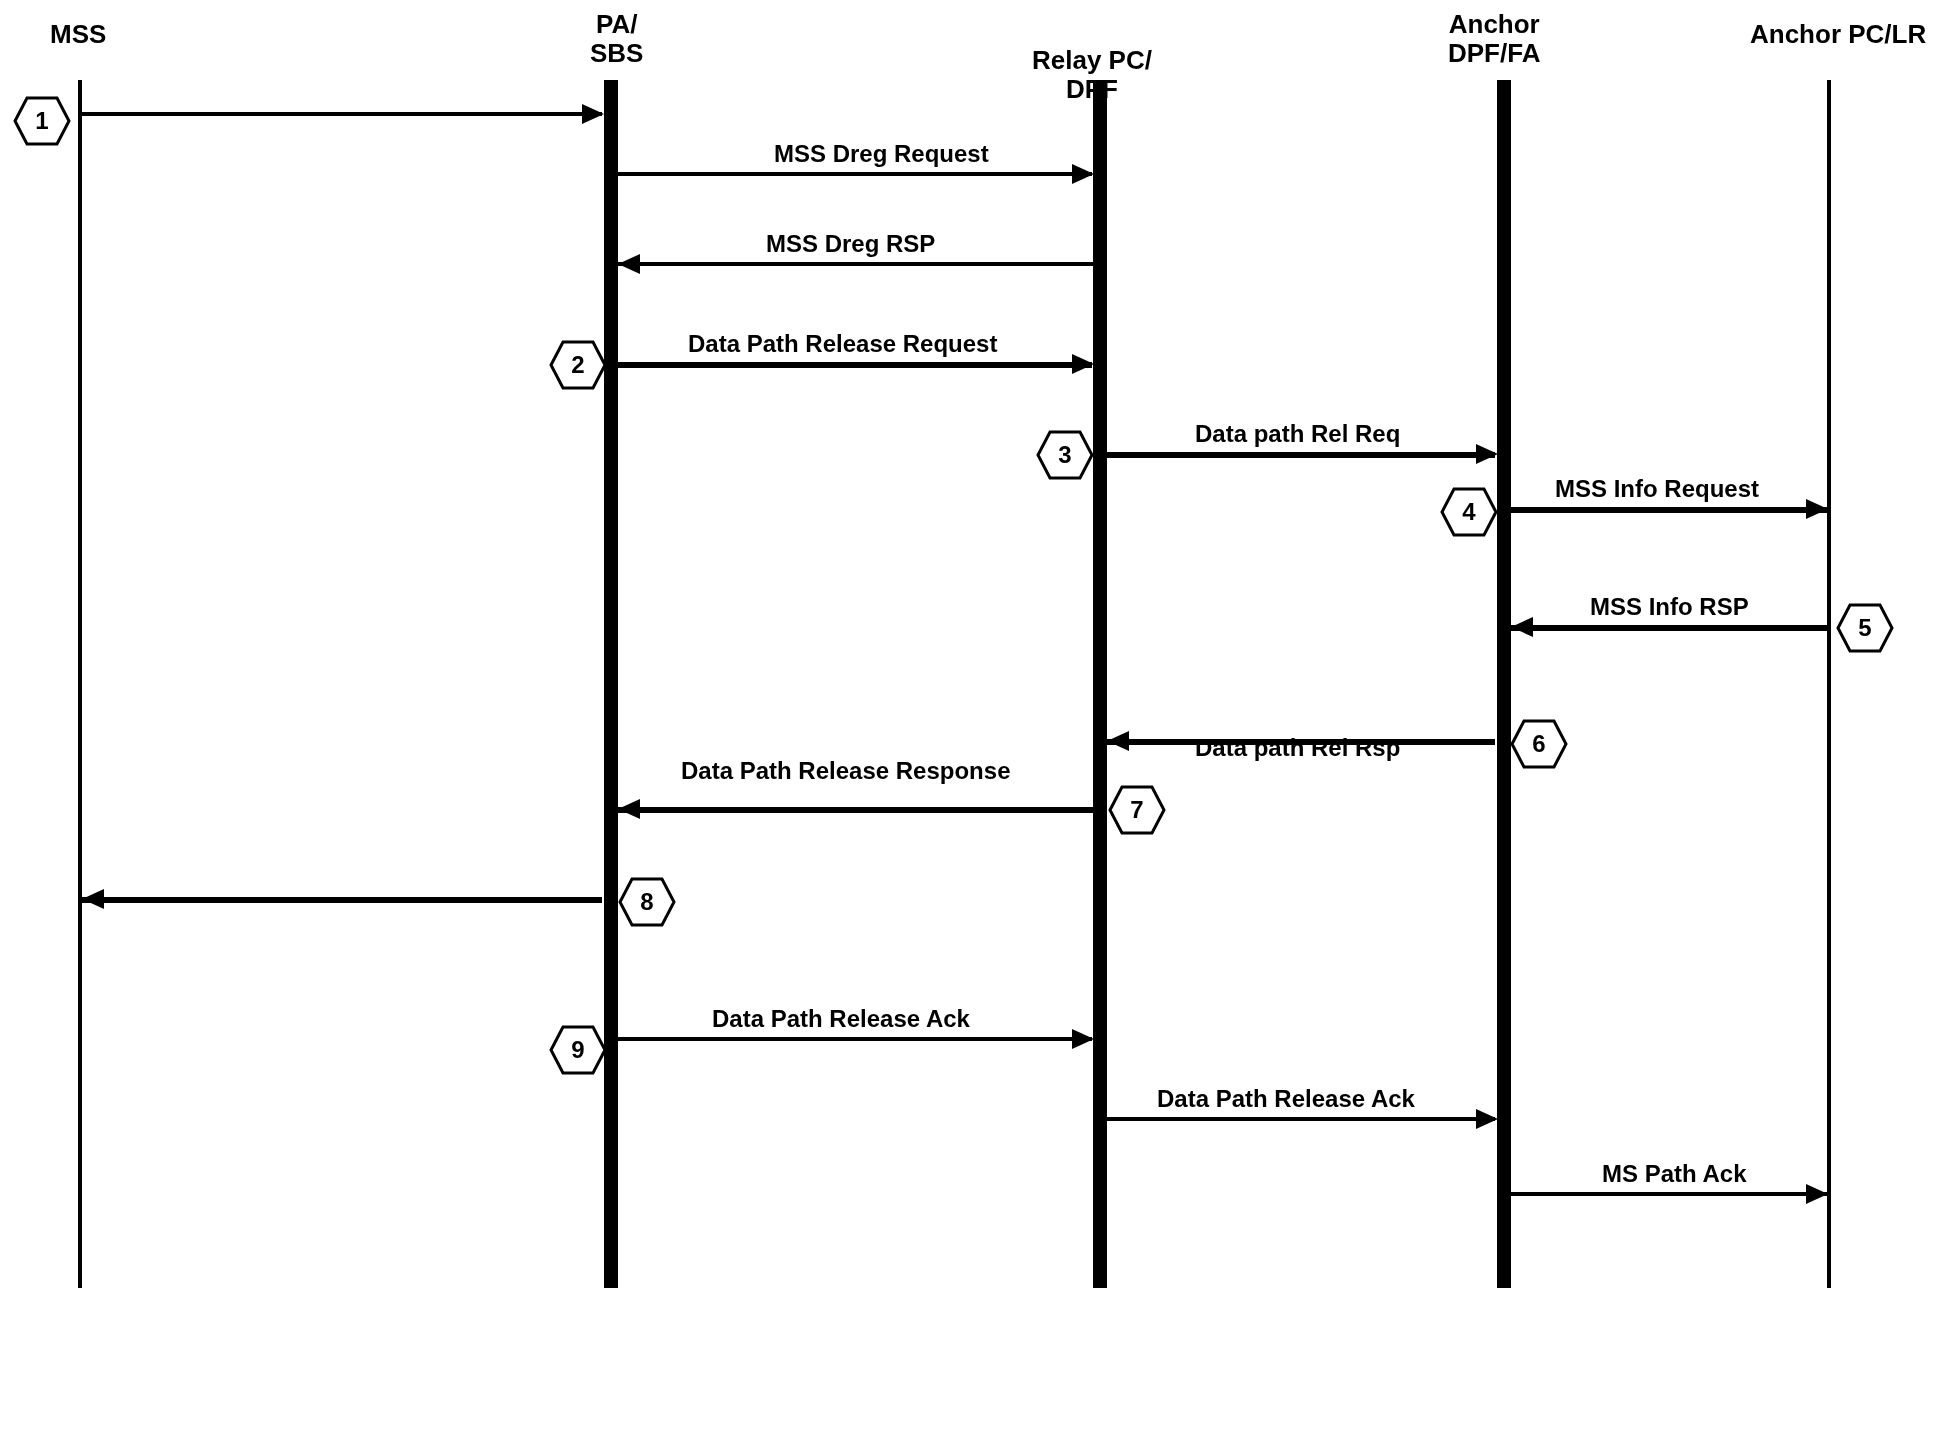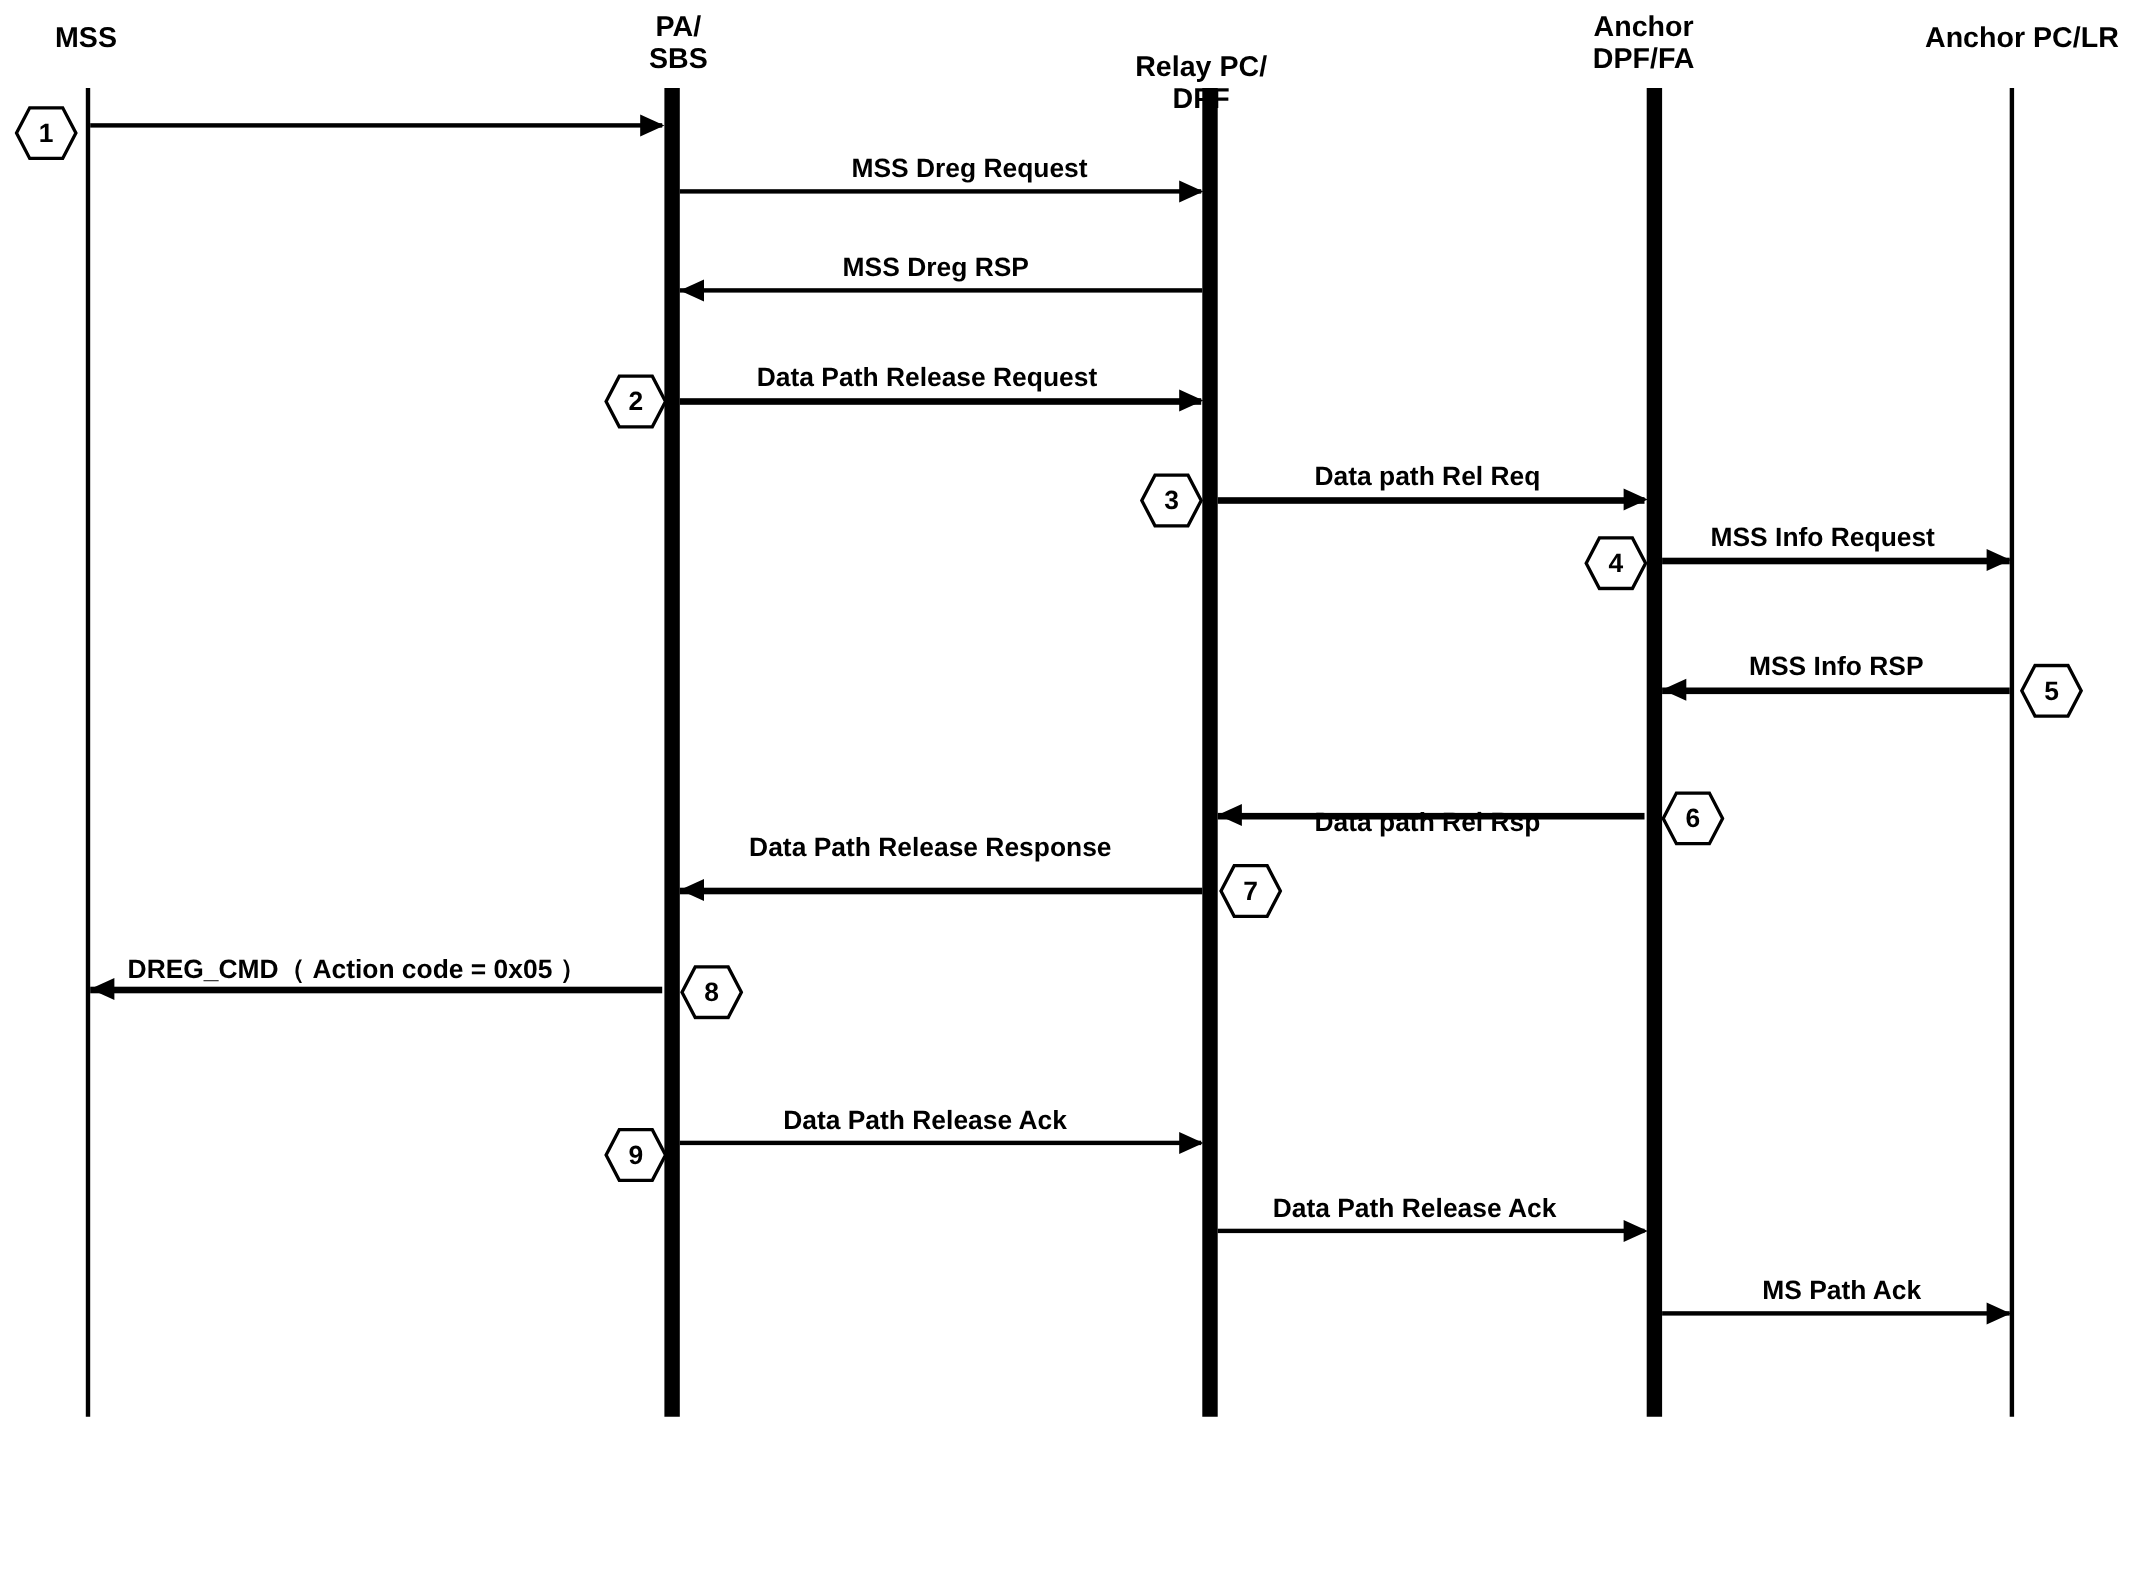--- a/index.html
+++ b/index.html
@@ -116,21 +116,20 @@
   <div class="arrowhead-left" style="top:617px; left:1511px;"></div>
 
   <div class="msg-label" style="top:734px; left:1195px;">Data path Rel Rsp</div>
   <div class="msg-arrow" style="top:739px; left:1107px; width:388px; height:6px;"></div>
   <div class="arrowhead-left" style="top:731px; left:1107px;"></div>
 
   <div class="msg-label" style="top:737px; left:681px;margin-top:20px;">Data Path Release Response</div>
   <div class="msg-arrow" style="top:807px; left:618px; width:475px; height:6px;"></div>
   <div class="arrowhead-left" style="top:799px; left:618px;"></div>
 
-  <div class="msg-label" style="top:865px; left:116px;">DREG_CMD（  Action code =  0x05 ）</div>
   <div class="msg-arrow" style="top:897px; left:82px; width:520px; height:6px;"></div>
   <div class="arrowhead-left" style="top:889px; left:82px;"></div>
 
   <div class="msg-label" style="top:1005px; left:712px;">Data Path Release Ack</div>
   <div class="msg-arrow" style="top:1037px; left:618px; width:474px;"></div>
   <div class="arrowhead-right" style="top:1029px; left:1072px;"></div>
 
   <div class="msg-label" style="top:1085px; left:1157px;">Data Path Release Ack</div>
   <div class="msg-arrow" style="top:1117px; left:1107px; width:388px;"></div>
   <div class="arrowhead-right" style="top:1109px; left:1476px;"></div>

